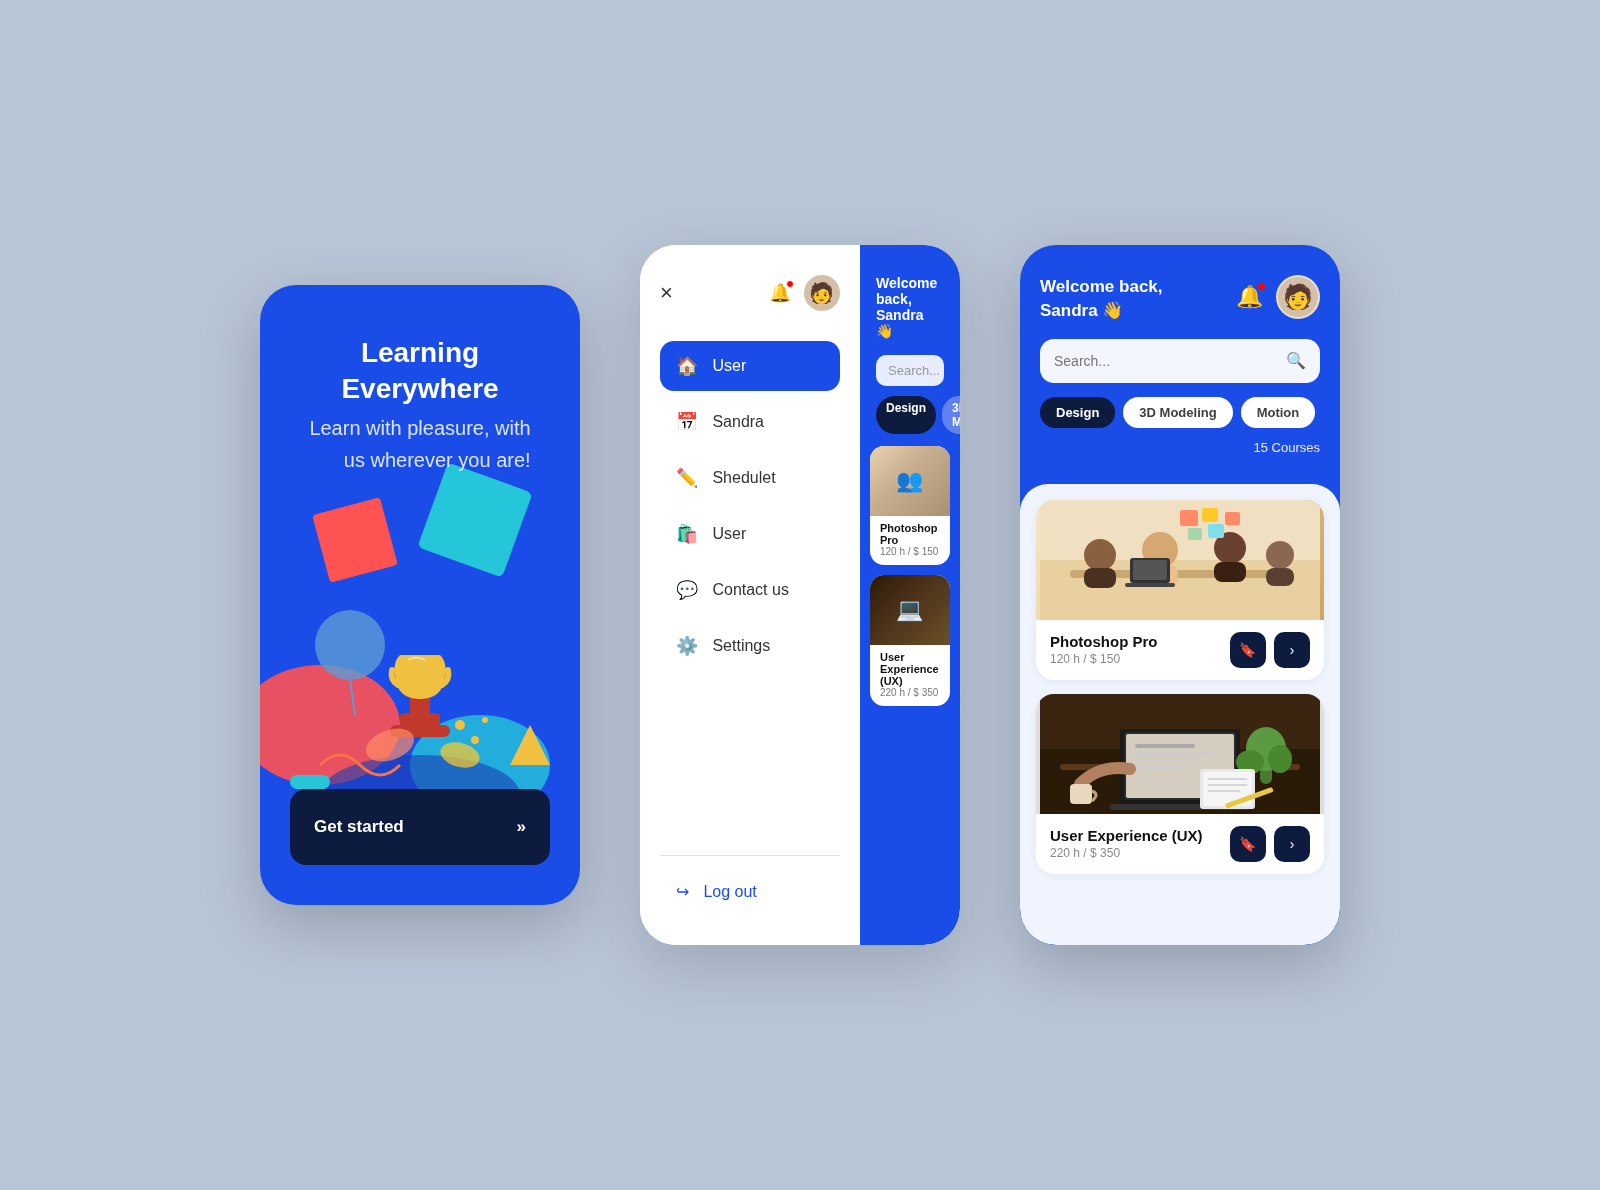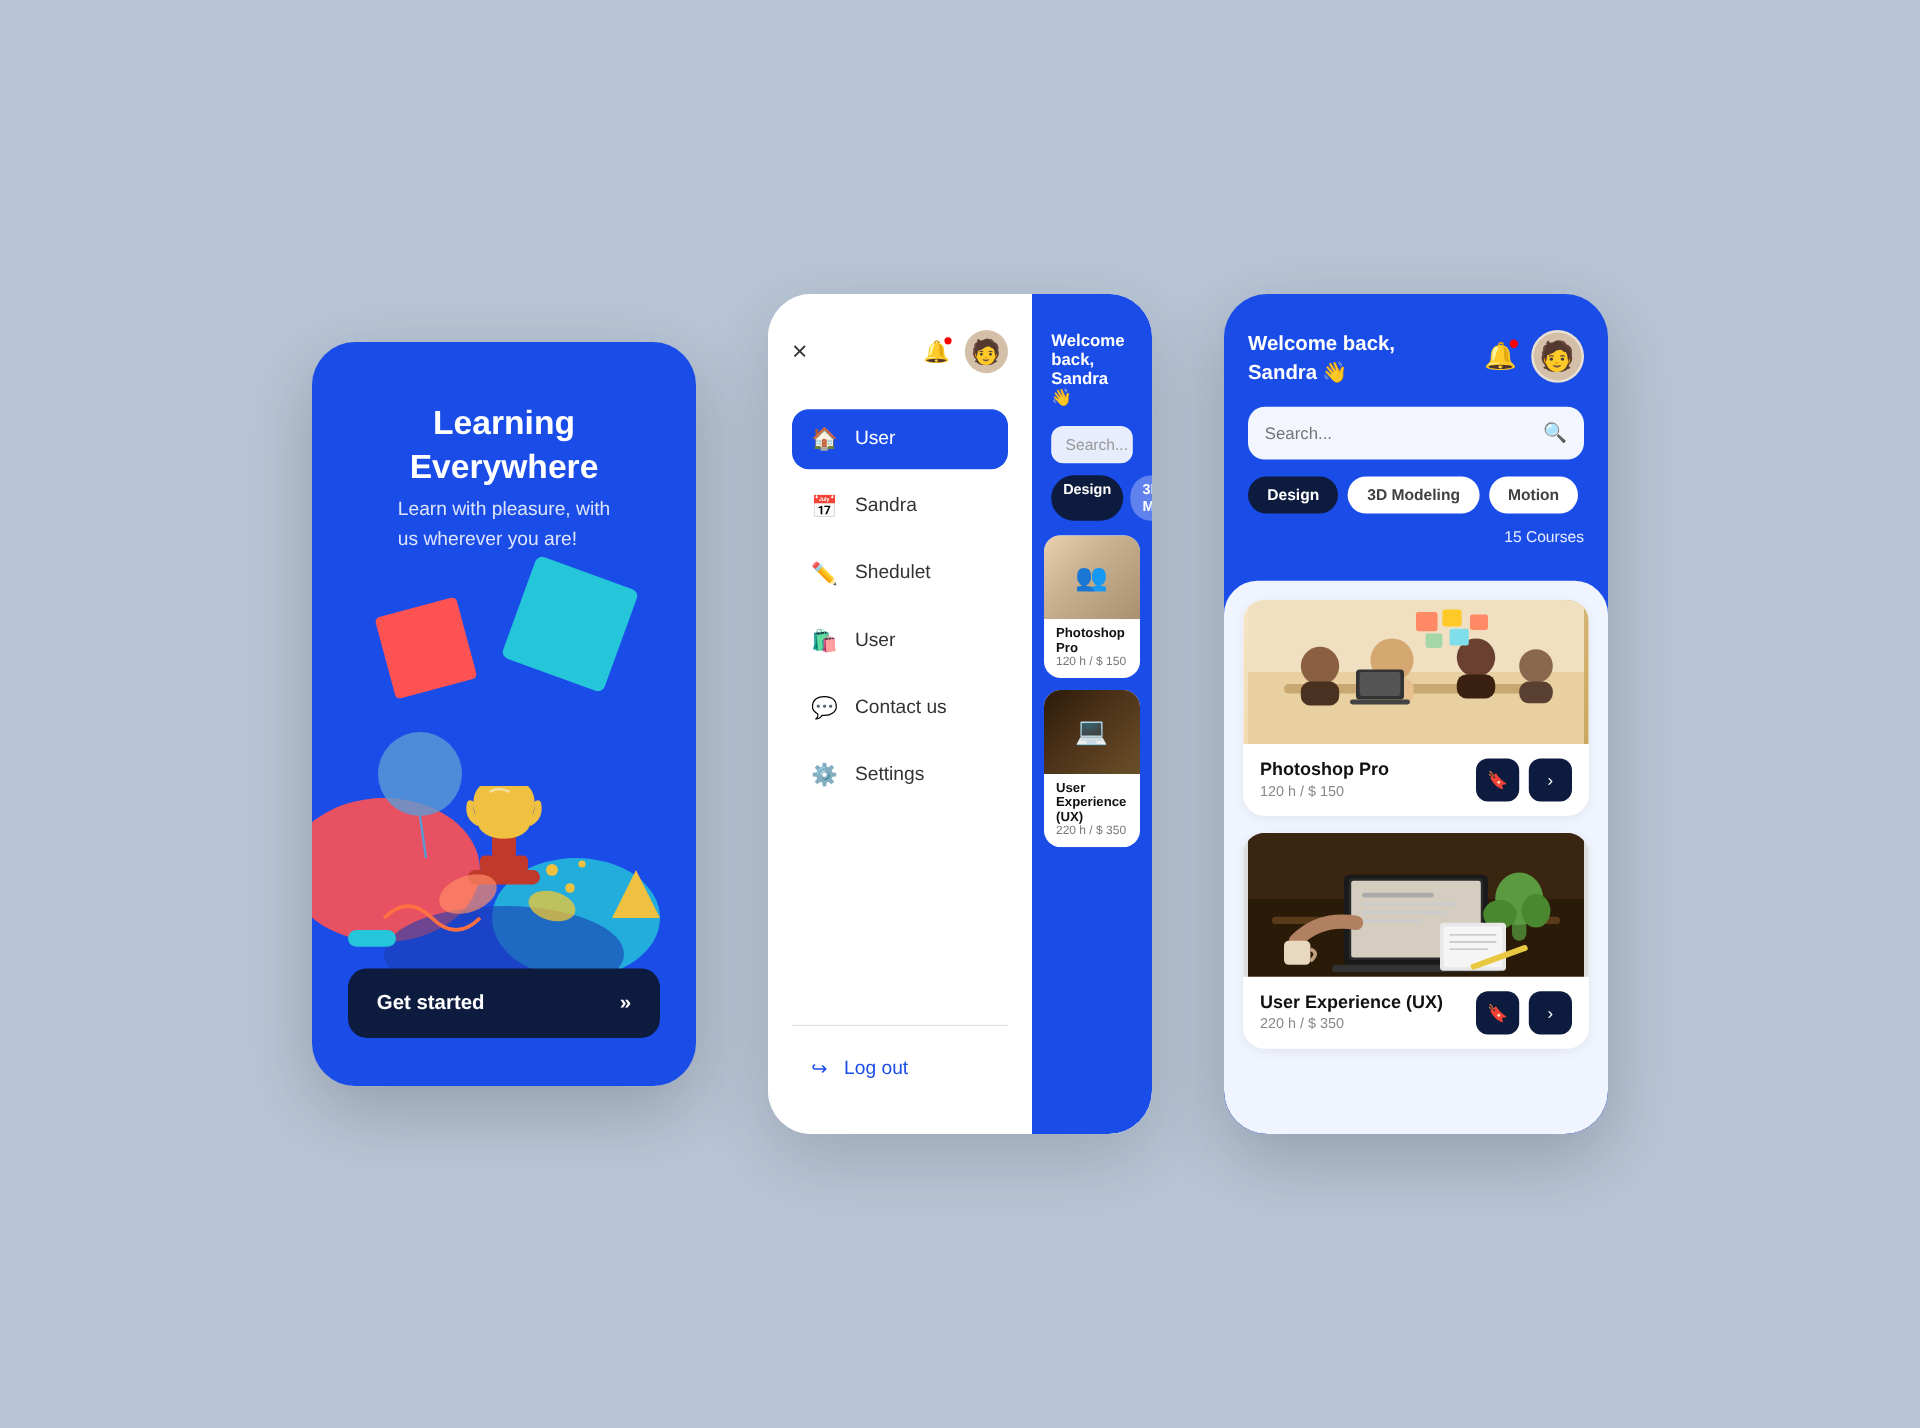--- a/index.html
+++ b/index.html
@@ -38,35 +38,35 @@
       color: #fff;
       font-size: 28px;
       font-weight: 800;
       text-align: center;
       margin-bottom: 4px;
       z-index: 10;
       line-height: 1.3;
     }
     .splash-subtitle {
       color: rgba(255,255,255,0.85);
-      font-size: 16px;
-      text-align: left;
+      font-size: 20px;
+      text-align: right;
       z-index: 10;
       line-height: 1.6;
     }
     .splash-btn {
       position: absolute;
       bottom: 40px;
       left: 30px;
       right: 30px;
       background: #0d1b3e;
       color: #fff;
       border: none;
       border-radius: 16px;
-      height: 58px;
+      height: 76px;
       display: flex;
       align-items: center;
       justify-content: space-between;
       padding: 0 24px;
       font-size: 17px;
       font-weight: 600;
       cursor: pointer;
       z-index: 20;
     }
 

